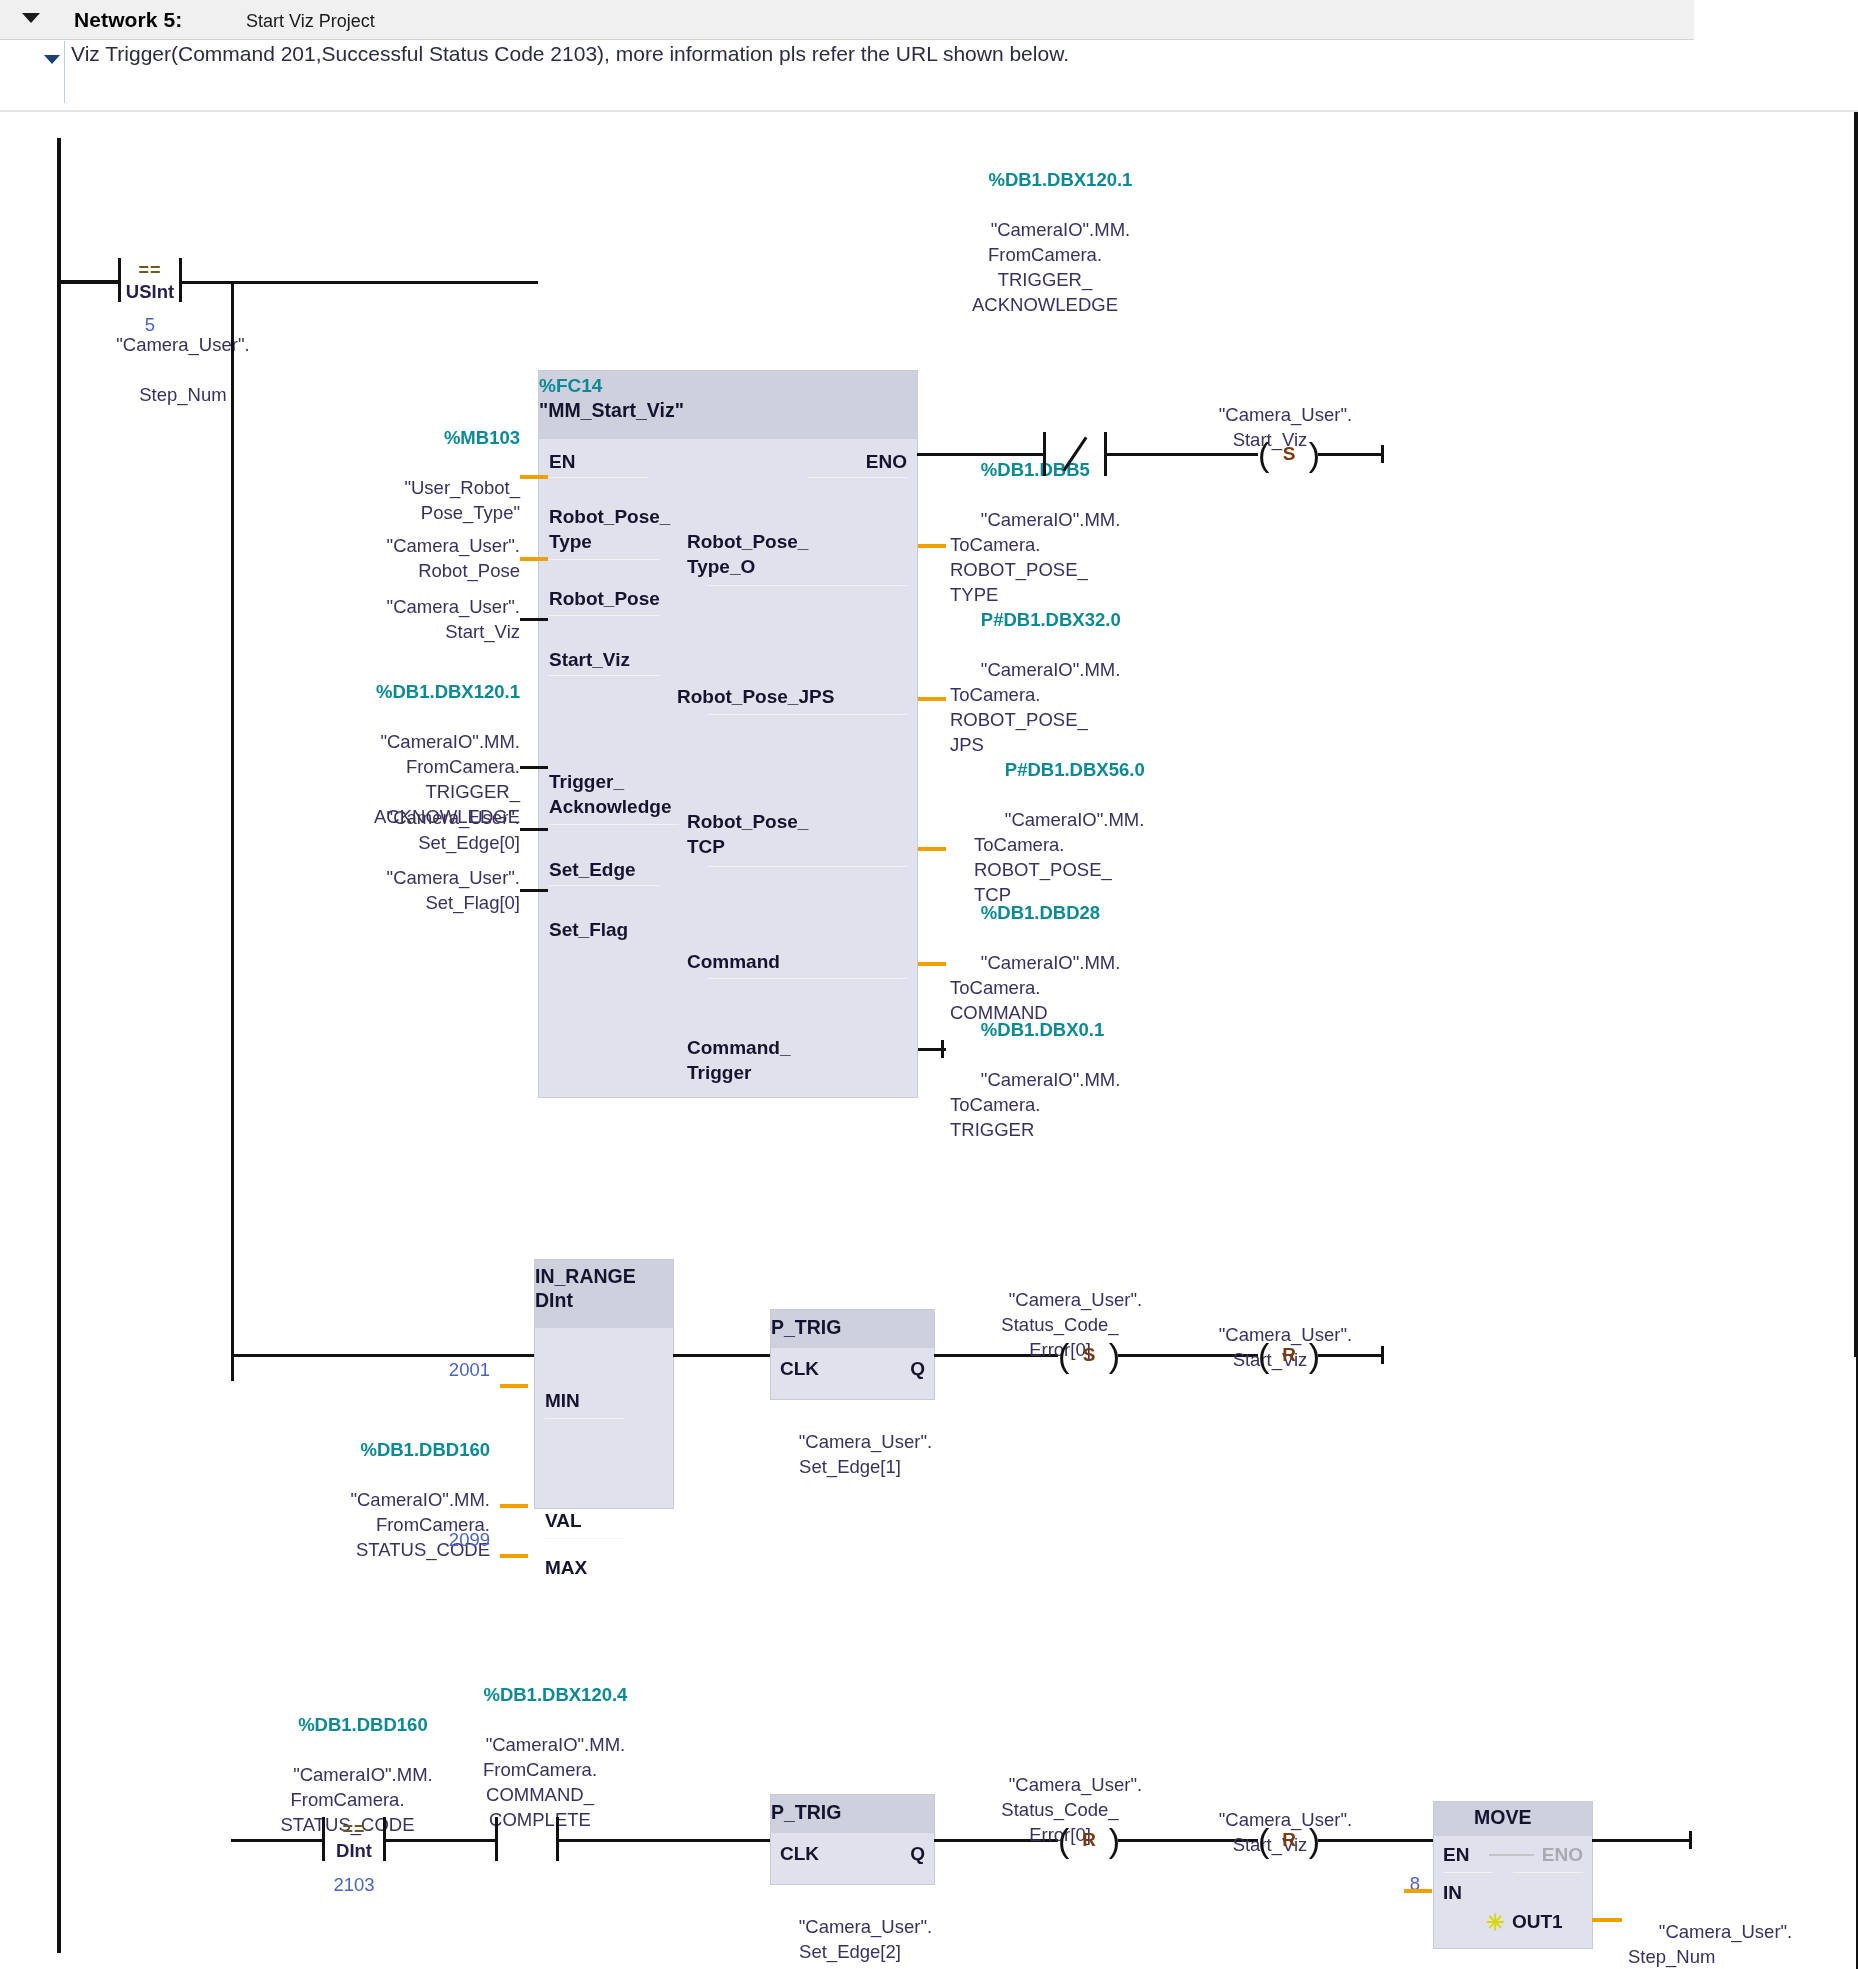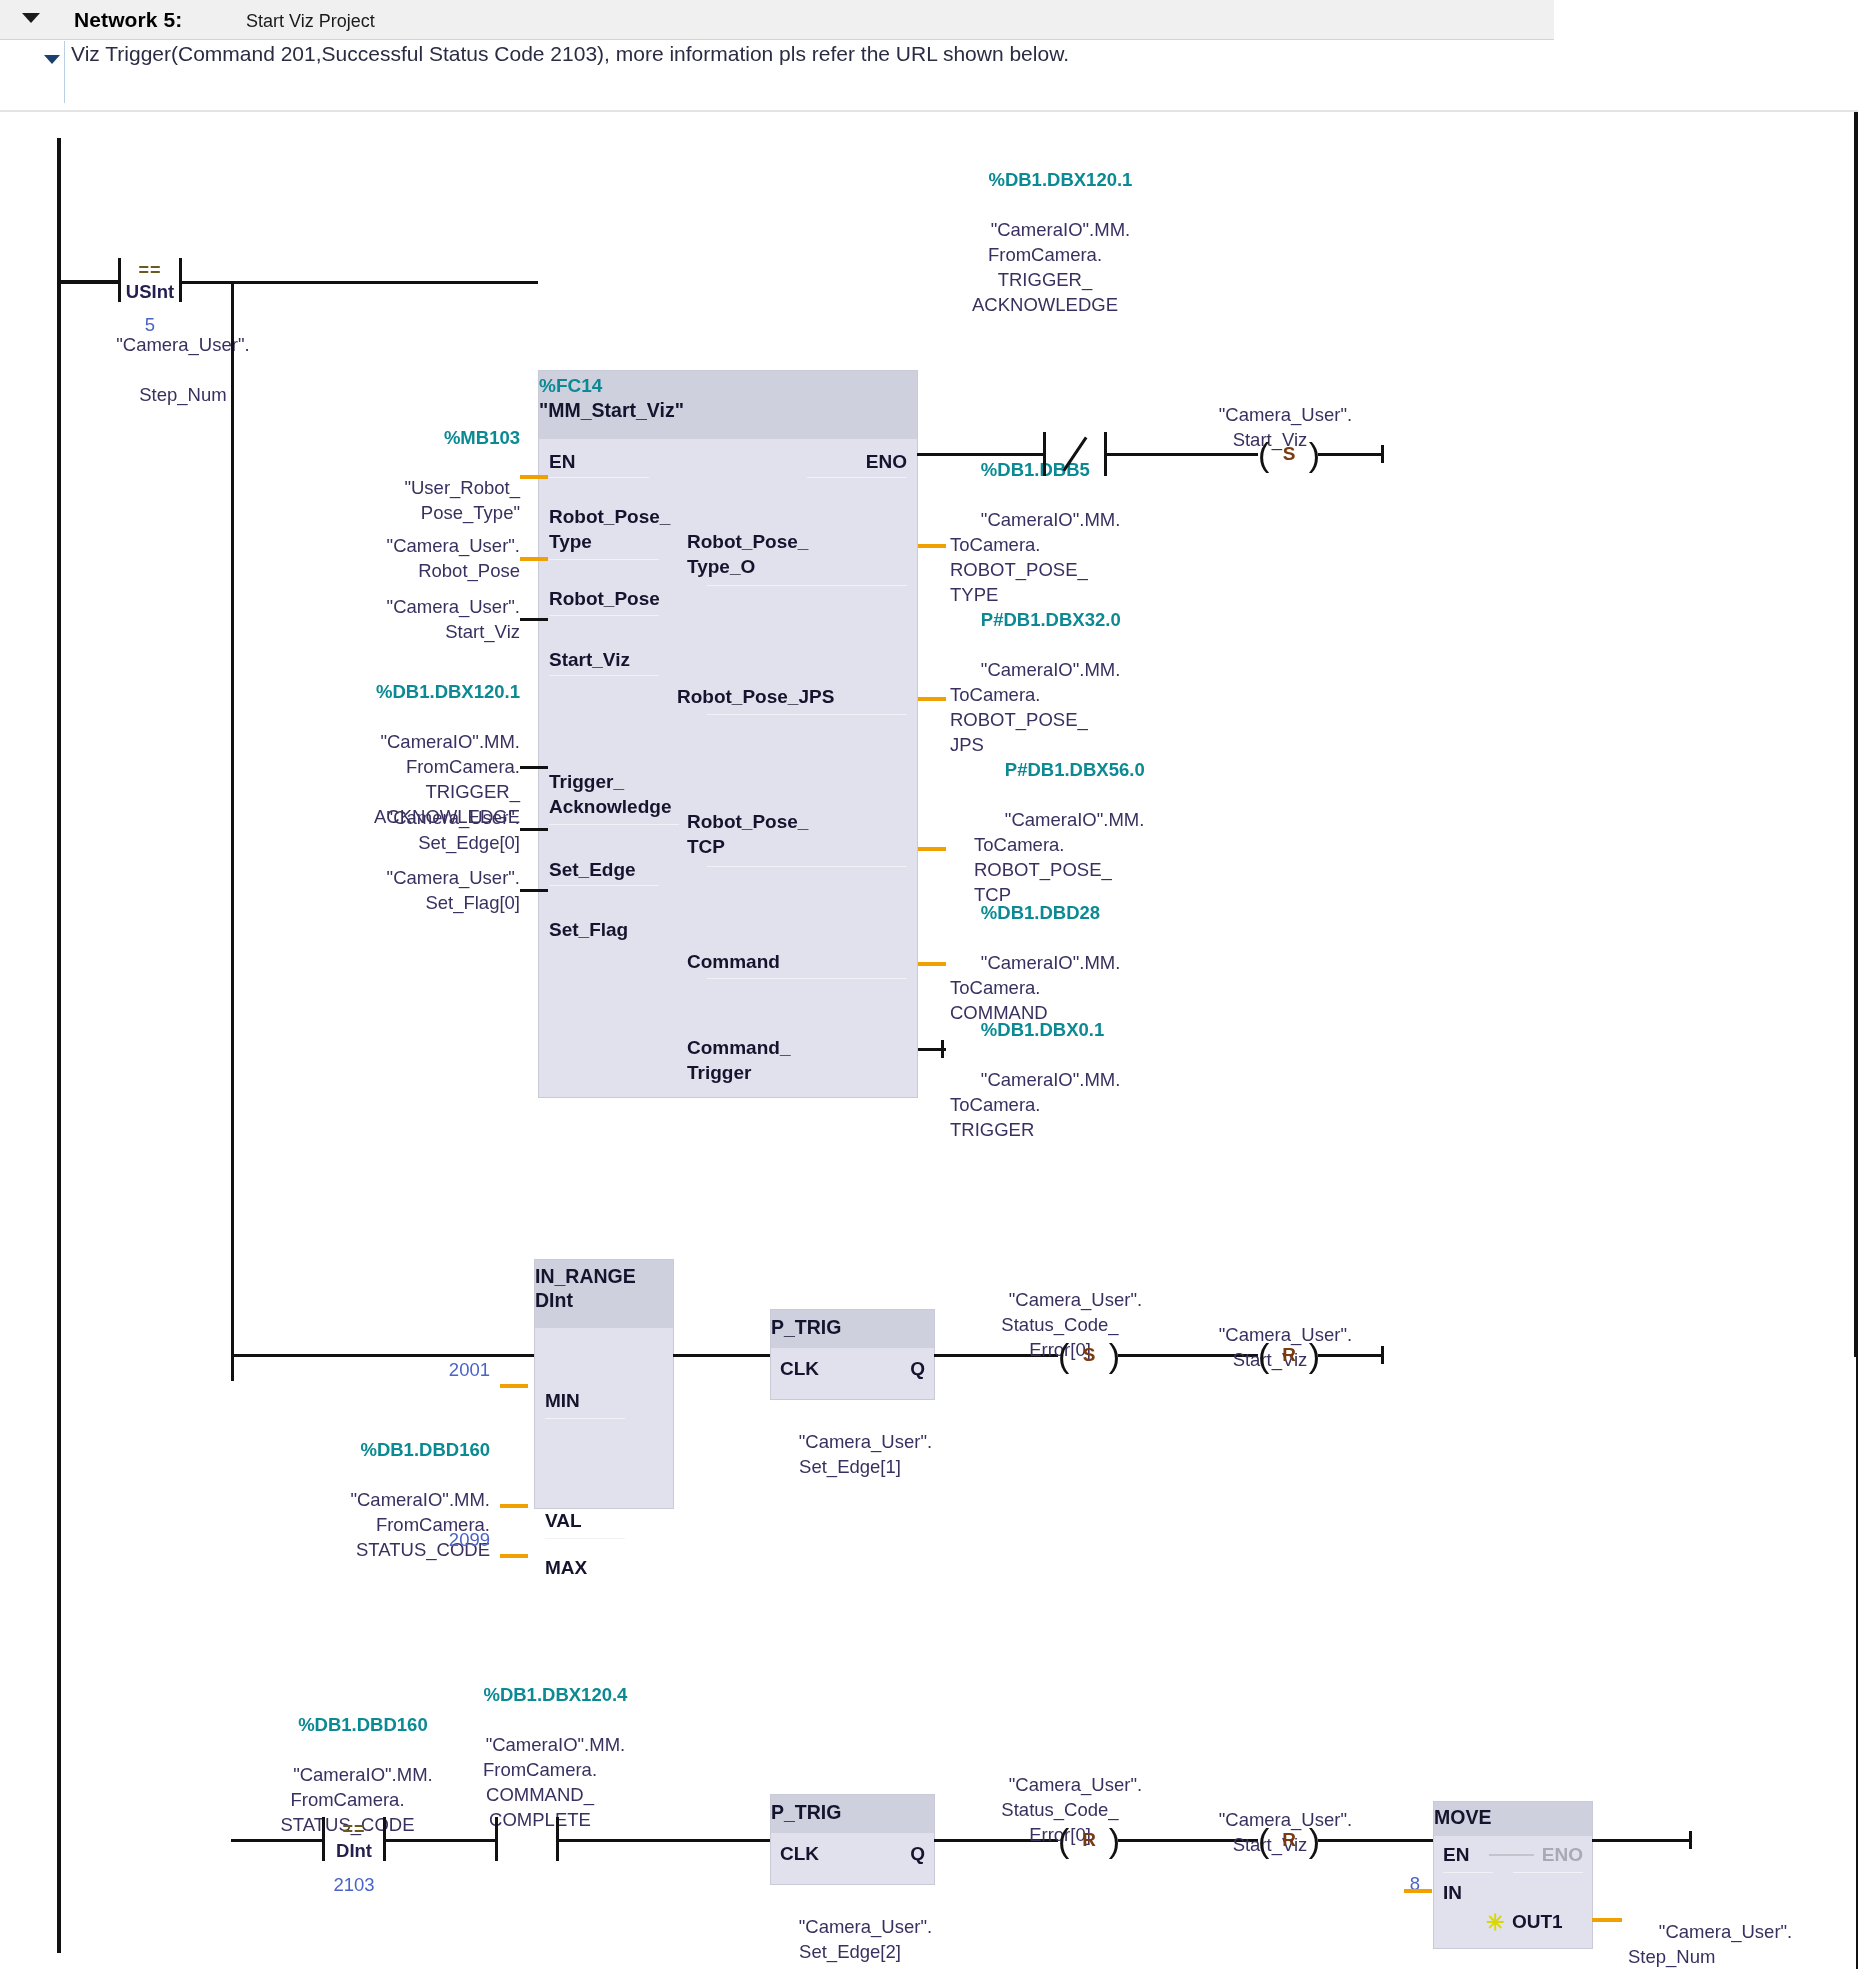--- a/index.html
+++ b/index.html
@@ -12,21 +12,21 @@
     position: relative;
     width: 1858px;
     height: 1969px;
     background: #ffffff;
     overflow: hidden;
   }
 
   
   .netbar {
     position: absolute; left: 0; top: 0;
-    width: 1554px; height: 40px;
+    width: 1694px; height: 40px;
     background: #f0f0f0;
     border-bottom: 1px solid #d4d4d4;
   }
   .netbar .tri {
     position: absolute; left: 22px; top: 13px;
     width: 0; height: 0;
     border-left: 9px solid transparent;
     border-right: 9px solid transparent;
     border-top: 10px solid #1b1b1b;
   }
@@ -458,21 +458,21 @@
     <div class="coil" style="left:1258px; top:1706px;">
       <div class="p pl">(</div>
         <div class="p pr">)</div>
       <div class="lt">R</div>
     </div>
 
     <div class="wH" style="left:1318px; top:1727px; width:115px;"></div>
 
     <div class="fb" style="left:1433px; top:1689px; width:160px; height:148px;">
       <div class="hdr" style="height:34px;">
-        <div class="t2" style="padding-top:4px;">MOVE</div>
+        <div class="t2" style="padding-top:4px;padding-left:40px;">MOVE</div>
       </div>
       <div class="pin" style="left:9px; top:40px;">EN</div>
       <div class="pin right dim" style="right:9px; top:40px;">ENO</div>
       <div class="sep" style="left:55px; top:52px; width:45px; height:2px; background:#c3c3cc;"></div>
       <div class="sep" style="left:9px; top:70px; width:50px;"></div>
       <div class="sep" style="right:9px; top:70px; width:70px;"></div>
       <div class="pin" style="left:9px; top:78px;">IN</div>
       <div class="star" style="left:52px; top:110px;">✳</div>
       <div class="pin" style="left:78px; top:107px;">OUT1</div>
     </div>

